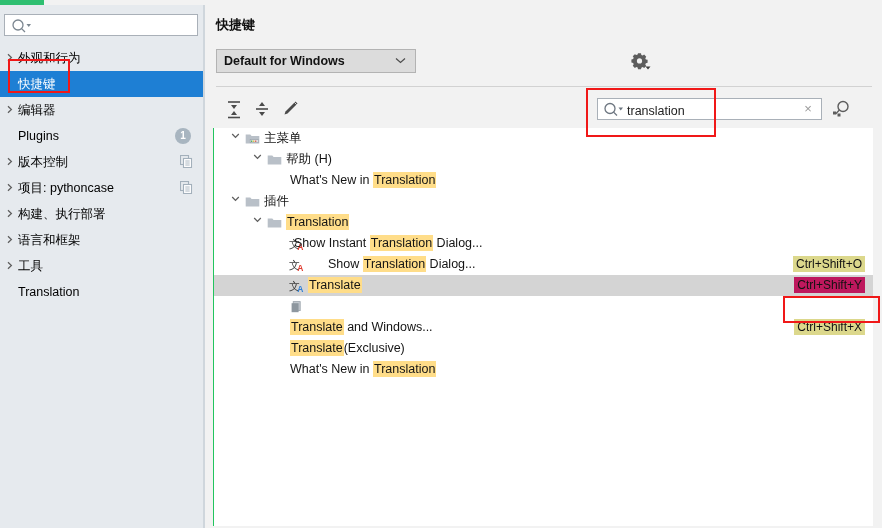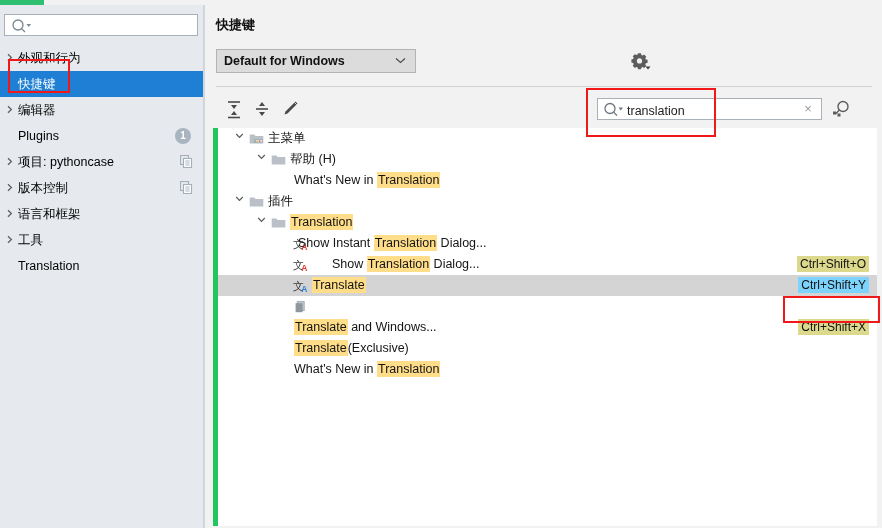--- a/index.html
+++ b/index.html
@@ -56,31 +56,31 @@
       border:1px solid #a9b0b8;box-sizing:border-box;}
   .find-icon{position:absolute;left:5px;top:3px;width:22px;height:15px;}
   .find-input{position:absolute;left:27px;top:2px;width:160px;height:17px;border:0;outline:none;
       background:transparent;font-family:inherit;font-size:12.5px;color:#222;}
   .find-clear{position:absolute;right:6px;top:2px;width:14px;height:16px;color:#9a9a9a;
       font-size:13px;line-height:16px;text-align:center;cursor:pointer;}
   .kbd-find-btn{position:absolute;left:625px;top:99px;width:22px;height:20px;}
 
   
   .tree{position:absolute;left:8px;top:128px;width:659px;height:398px;background:#ffffff;
-      border-left:5px solid #22c55e;overflow:hidden;text-align:right;}
+      border-left:1px solid #22c55e;overflow:hidden;text-align:right;}
   .trow{position:relative;height:21px;width:100%;display:flex;align-items:center;cursor:default;}
   .trow.sel{background:#d4d4d4;}
   .tarrow{position:absolute;width:14px;height:21px;text-align:center;line-height:21px;
       font-size:9px;color:#5e5e5e;}
   .ticon{position:absolute;width:17px;height:21px;display:flex;align-items:center;justify-content:center;}
   .tlabel{position:absolute;font-size:12.5px;color:#141414;white-space:nowrap;line-height:21px;top:0;}
   .hl{background:#ffdd89;padding:1px 1px;}
   .shortcut{position:absolute;right:8px;top:2px;background:#dcd88c;color:#121212;
       font-size:12px;padding:1px 3px;white-space:nowrap;}
-  .trow.sel .shortcut{background:#7dd3fc;}
+  .trow.sel .shortcut{background:#be185d;}
 
   
   .side-edge{position:absolute;left:203px;top:5px;width:2px;height:523px;background:#cfd6dc;}
 </style>
 </head>
 <body>
 
 <div id="root">
 
   <div class="green-tab"></div>
@@ -112,46 +112,52 @@
         <div class="side-item">
           <span class="arrow"><svg width="11" height="11" viewBox="0 0 11 11">
               <path d="M4 2.2 L7.4 5.5 L4 8.8" fill="none" stroke="#5e5e5e" stroke-width="1.25"></path>
             </svg></span>
           <span class="slabel">编辑器</span>
         </div>
         <div class="side-item">
           <span class="arrow"></span>
           <span class="slabel">Plugins</span>
           <span class="badge">1</span>
+        </div>
+        <div class="side-item">
+          <span class="arrow"><svg width="11" height="11" viewBox="0 0 11 11">
+              <path d="M4 2.2 L7.4 5.5 L4 8.8" fill="none" stroke="#5e5e5e" stroke-width="1.25"></path>
+            </svg></span>
+          <span class="slabel">版本控制</span>
+          <span class="copyic"><svg width="13" height="13" viewBox="0 0 13 13">
+              <rect x="0.5" y="0.5" width="8" height="9" fill="none" stroke="#a3b0bb" stroke-width="1.1"></rect>
+              <rect x="3.5" y="3.5" width="8" height="9" fill="#fff" stroke="#a3b0bb" stroke-width="1.1"></rect>
+              <line x1="5.3" y1="6" x2="9.7" y2="6" stroke="#a3b0bb" stroke-width="0.9"></line>
+              <line x1="5.3" y1="8" x2="9.7" y2="8" stroke="#a3b0bb" stroke-width="0.9"></line>
+              <line x1="5.3" y1="10" x2="9.7" y2="10" stroke="#a3b0bb" stroke-width="0.9"></line>
+            </svg></span>
         </div>
         <div class="side-item">
           <span class="arrow"><svg width="11" height="11" viewBox="0 0 11 11">
               <path d="M4 2.2 L7.4 5.5 L4 8.8" fill="none" stroke="#5e5e5e" stroke-width="1.25"></path>
             </svg></span>
           <span class="slabel">项目: pythoncase</span>
           <span class="copyic"><svg width="13" height="13" viewBox="0 0 13 13">
               <rect x="0.5" y="0.5" width="8" height="9" fill="none" stroke="#a3b0bb" stroke-width="1.1"></rect>
               <rect x="3.5" y="3.5" width="8" height="9" fill="#fff" stroke="#a3b0bb" stroke-width="1.1"></rect>
               <line x1="5.3" y1="6" x2="9.7" y2="6" stroke="#a3b0bb" stroke-width="0.9"></line>
               <line x1="5.3" y1="8" x2="9.7" y2="8" stroke="#a3b0bb" stroke-width="0.9"></line>
               <line x1="5.3" y1="10" x2="9.7" y2="10" stroke="#a3b0bb" stroke-width="0.9"></line>
             </svg></span>
         </div>
         <div class="side-item">
           <span class="arrow"><svg width="11" height="11" viewBox="0 0 11 11">
               <path d="M4 2.2 L7.4 5.5 L4 8.8" fill="none" stroke="#5e5e5e" stroke-width="1.25"></path>
             </svg></span>
-          <span class="slabel">版本控制</span>
-          <span class="copyic"><svg width="13" height="13" viewBox="0 0 13 13">
-              <rect x="0.5" y="0.5" width="8" height="9" fill="none" stroke="#a3b0bb" stroke-width="1.1"></rect>
-              <rect x="3.5" y="3.5" width="8" height="9" fill="#fff" stroke="#a3b0bb" stroke-width="1.1"></rect>
-              <line x1="5.3" y1="6" x2="9.7" y2="6" stroke="#a3b0bb" stroke-width="0.9"></line>
-              <line x1="5.3" y1="8" x2="9.7" y2="8" stroke="#a3b0bb" stroke-width="0.9"></line>
-              <line x1="5.3" y1="10" x2="9.7" y2="10" stroke="#a3b0bb" stroke-width="0.9"></line>
-            </svg></span>
+          <span class="slabel">构建、执行部署</span>
         </div>
         <div class="side-item">
           <span class="arrow"><svg width="11" height="11" viewBox="0 0 11 11">
               <path d="M4 2.2 L7.4 5.5 L4 8.8" fill="none" stroke="#5e5e5e" stroke-width="1.25"></path>
             </svg></span>
           <span class="slabel">语言和框架</span>
         </div>
         <div class="side-item">
           <span class="arrow"><svg width="11" height="11" viewBox="0 0 11 11">
               <path d="M4 2.2 L7.4 5.5 L4 8.8" fill="none" stroke="#5e5e5e" stroke-width="1.25"></path>

